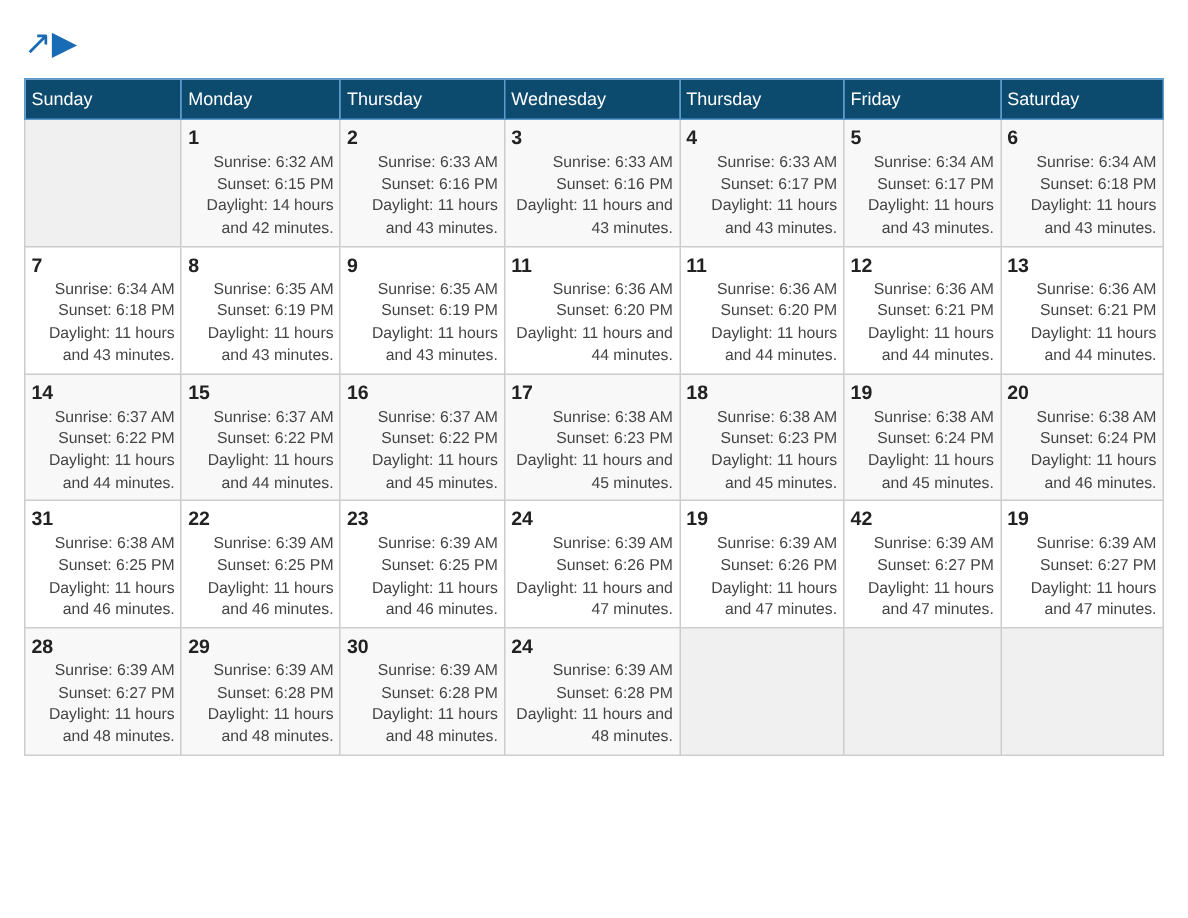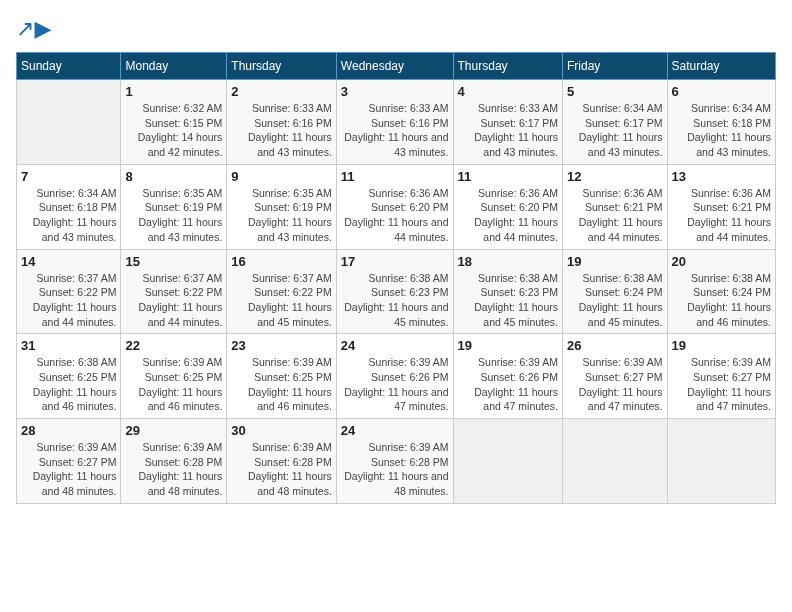--- a/index.html
+++ b/index.html
@@ -325,21 +325,21 @@
       </td>
         <td>
         <span class="day-number">19</span>
         <div class="day-detail">
           <div>Sunrise: 6:39 AM</div>
           <div>Sunset: 6:26 PM</div>
           <div>Daylight: 11 hours and 47 minutes.</div>
         </div>
       </td>
         <td>
-        <span class="day-number">26</span>
+        <span class="day-number">42</span>
         <div class="day-detail">
           <div>Sunrise: 6:39 AM</div>
           <div>Sunset: 6:27 PM</div>
           <div>Daylight: 11 hours and 47 minutes.</div>
         </div>
       </td>
         <td>
         <span class="day-number">19</span>
         <div class="day-detail">
           <div>Sunrise: 6:39 AM</div>

